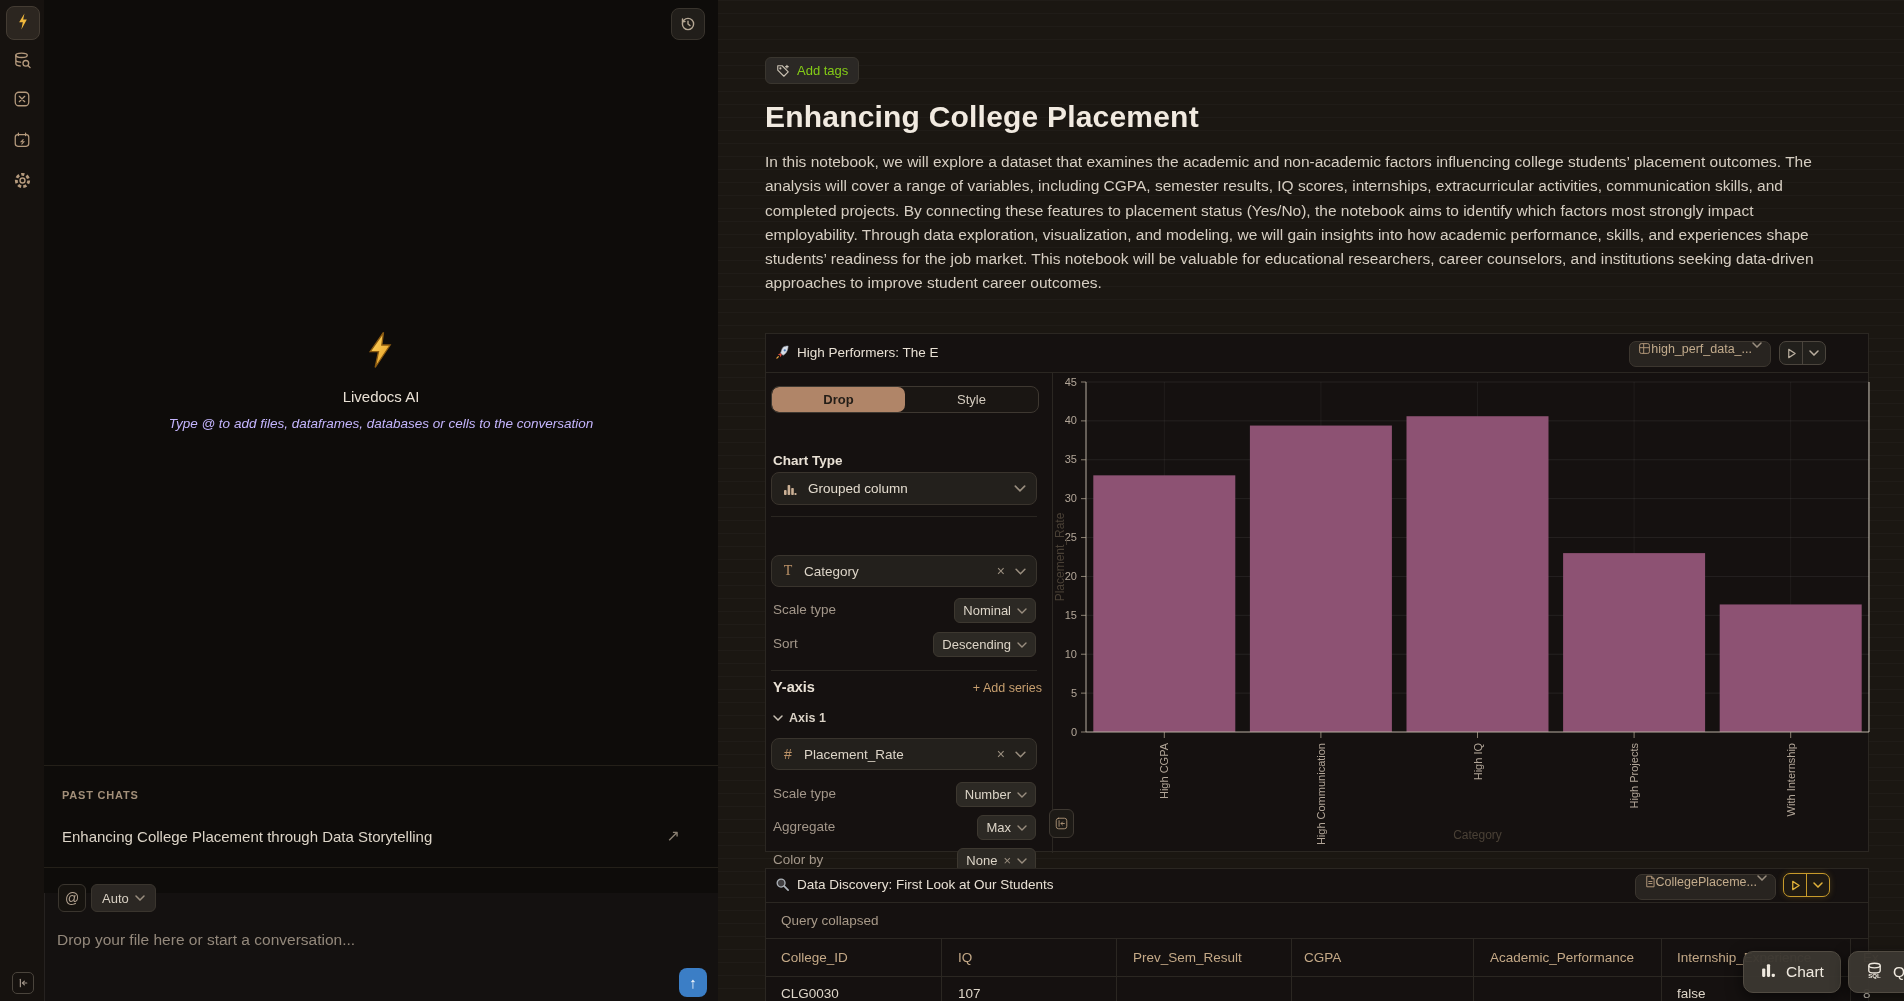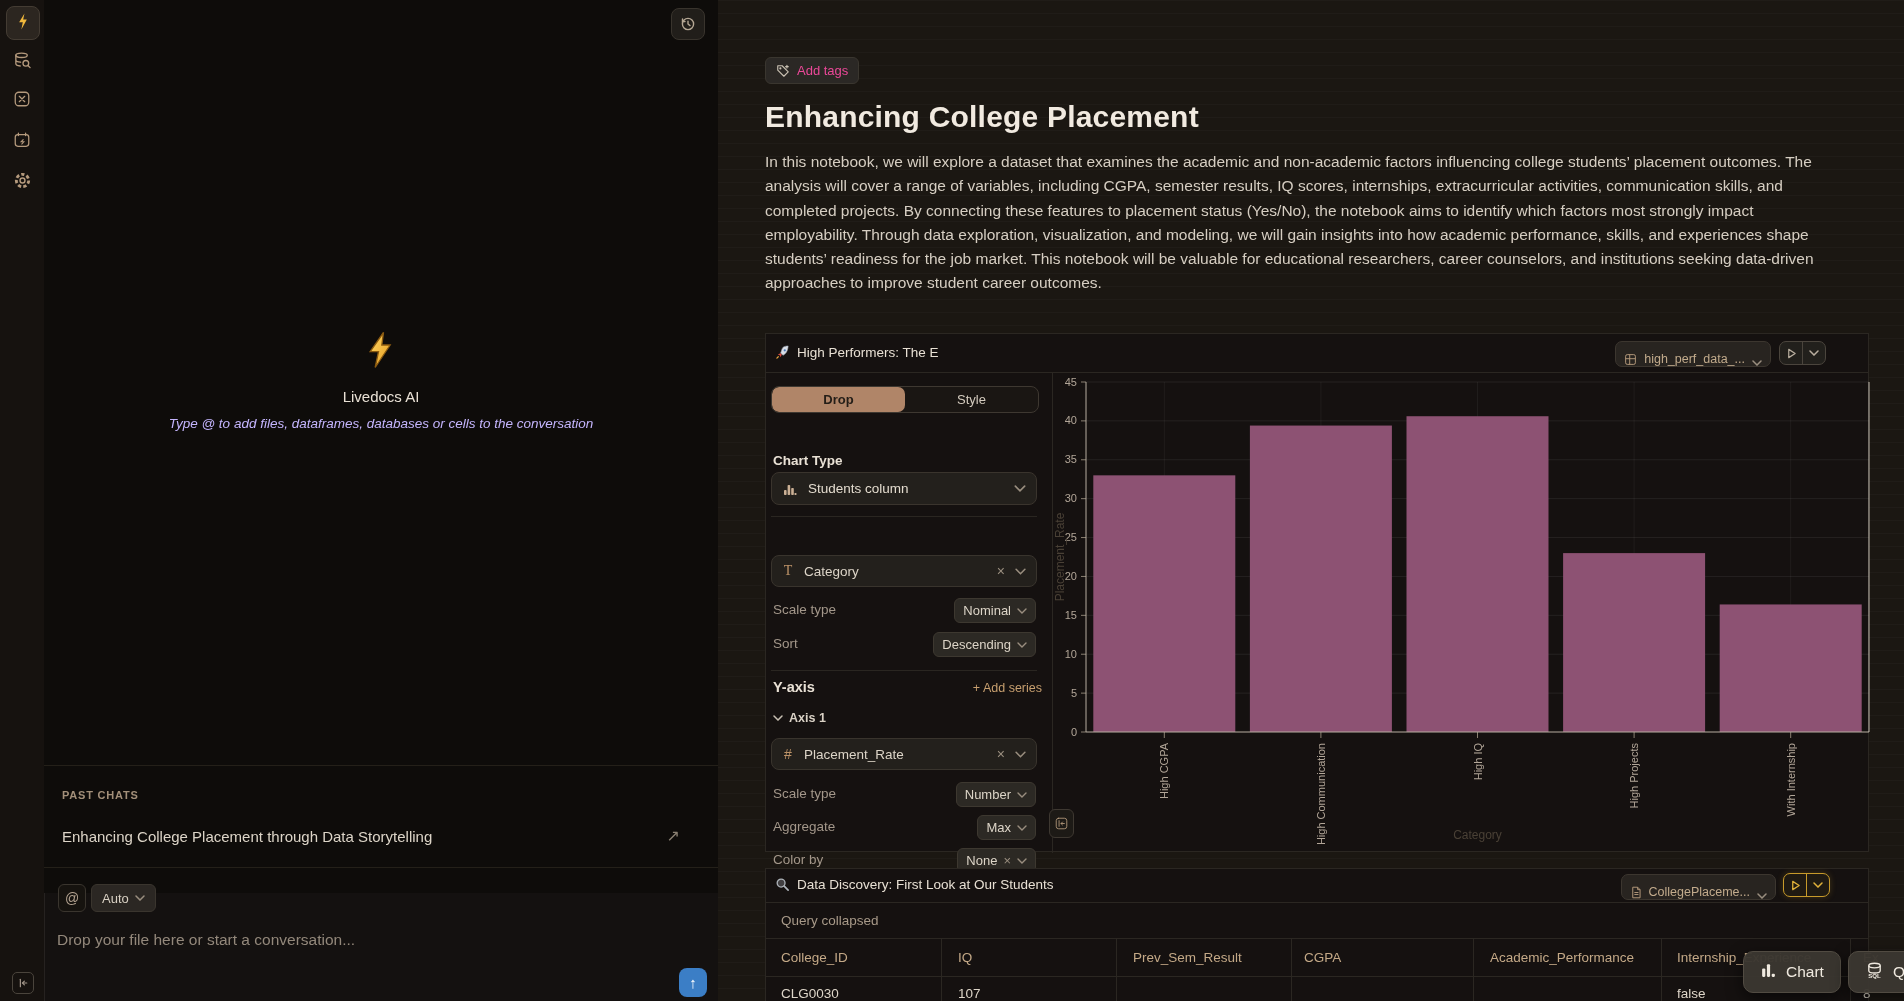--- a/index.html
+++ b/index.html
@@ -33,30 +33,30 @@
   .auto-btn{position:absolute;left:47px;top:17px;height:26px;padding:0 10px;border:1px solid #3a352e;border-radius:6px;
           background:#2b2723;color:#d8d0c3;font-size:13px;display:flex;align-items:center;gap:6px;}
   .composer-ph{position:absolute;left:13px;top:64px;font-size:15.5px;color:#93887b;}
   .send-btn{position:absolute;left:635px;top:101px;width:28px;height:29px;background:#3b7ec6;border-radius:8px;
             color:#fff;display:flex;align-items:center;justify-content:center;font-size:15px;font-weight:bold;}
 
   
   .main{left:718px;top:0;width:1186px;height:1001px;background:#1b1712;
         background-image:repeating-linear-gradient(to bottom, rgba(255,255,255,0.022) 0px, rgba(255,255,255,0.022) 1px, transparent 1px, transparent 13px);}
   .add-tags{position:absolute;left:47px;top:57px;height:25px;padding:0 10px;background:#2b2825;border:1px solid #3a362f;
-            border-radius:6px;display:flex;align-items:center;gap:7px;font-size:13px;color:#ec4899;}
+            border-radius:6px;display:flex;align-items:center;gap:7px;font-size:13px;color:#84cc16;}
   .doc-title{position:absolute;left:47px;top:100px;font-size:30px;font-weight:bold;color:#f1eae0;letter-spacing:.2px;}
   .doc-desc{position:absolute;left:47px;top:150px;width:1064px;font-size:15.5px;line-height:1.565;color:#d6cec2;}
 
   
   .cell{position:absolute;left:47px;width:1104px;background:#151110;border:1px solid #2b2722;box-sizing:border-box;}
   .cell-head{position:absolute;left:0;top:0;width:100%;height:39px;border-bottom:1px solid #2b2722;box-sizing:border-box;}
   .cell-title{position:absolute;left:9px;top:11px;font-size:13.5px;color:#e8e0d4;display:flex;align-items:flex-start;gap:7px;}
   .ds-btn{position:absolute;height:24px;padding:0 8px;background:#282420;border:1px solid #3c362f;border-radius:7px;
-          display:flex;align-items:flex-end;gap:7px;font-size:12.5px;color:#c2ab8c;}
+          display:flex;align-items:flex-start;font-size:12.5px;color:#c2ab8c;}
   .run-group{position:absolute;height:24px;border:1px solid #4b453d;border-radius:7px;display:flex;background:#22201c;box-sizing:border-box;}
   .run-group .seg{width:22px;display:flex;align-items:center;justify-content:center;}
   .run-group .seg + .seg{border-left:1px solid #4b453d;}
   .run-group.gold{border:1.5px solid #c79a2a;background:#1f1a12;box-shadow:0 0 6px rgba(199,154,42,.25);}
   .run-group.gold .seg + .seg{border-left:1px solid #c79a2a;}
 
   
   .chart-cell{top:333px;height:519px;}
   .cfg{position:absolute;left:0;top:39px;width:287px;height:480px;border-right:1px solid #2b2722;box-sizing:border-box;}
   .tabs{position:absolute;left:5px;top:13px;width:266px;height:25px;border:1px solid #3e3831;border-radius:8px;
@@ -272,21 +272,21 @@
         <div class="cfg-label" style="top:80px;">Chart Type</div>
         <div class="select-lg" style="top:99px;">
           <svg width="16" height="16" viewBox="0 0 16 16">
               <g fill="#cbb095">
                 <rect x="2" y="9" width="2.6" height="5" rx="0.8"></rect>
                 <rect x="5.6" y="4" width="2.6" height="10" rx="0.8"></rect>
                 <rect x="9.2" y="7" width="2.6" height="7" rx="0.8"></rect>
                 <rect x="12.4" y="12" width="2.2" height="2" rx="0.8"></rect>
               </g>
             </svg>
-          <span>Students column</span>
+          <span>Grouped column</span>
           <svg class="chev" width="12" height="7" viewBox="0 0 10 6">
               <path d="M1 1l4 4 4-4" stroke="#9a8e7f" stroke-width="1.4" fill="none" stroke-linecap="round"></path>
             </svg>
         </div>
 
         <div class="divider-h" style="top:143px;"></div>
         <div class="sect" style="top:150px;margin-top:46px;">X-axis</div>
 
         <div class="field" style="top:182px;">
           <span class="type-ico">T</span>

